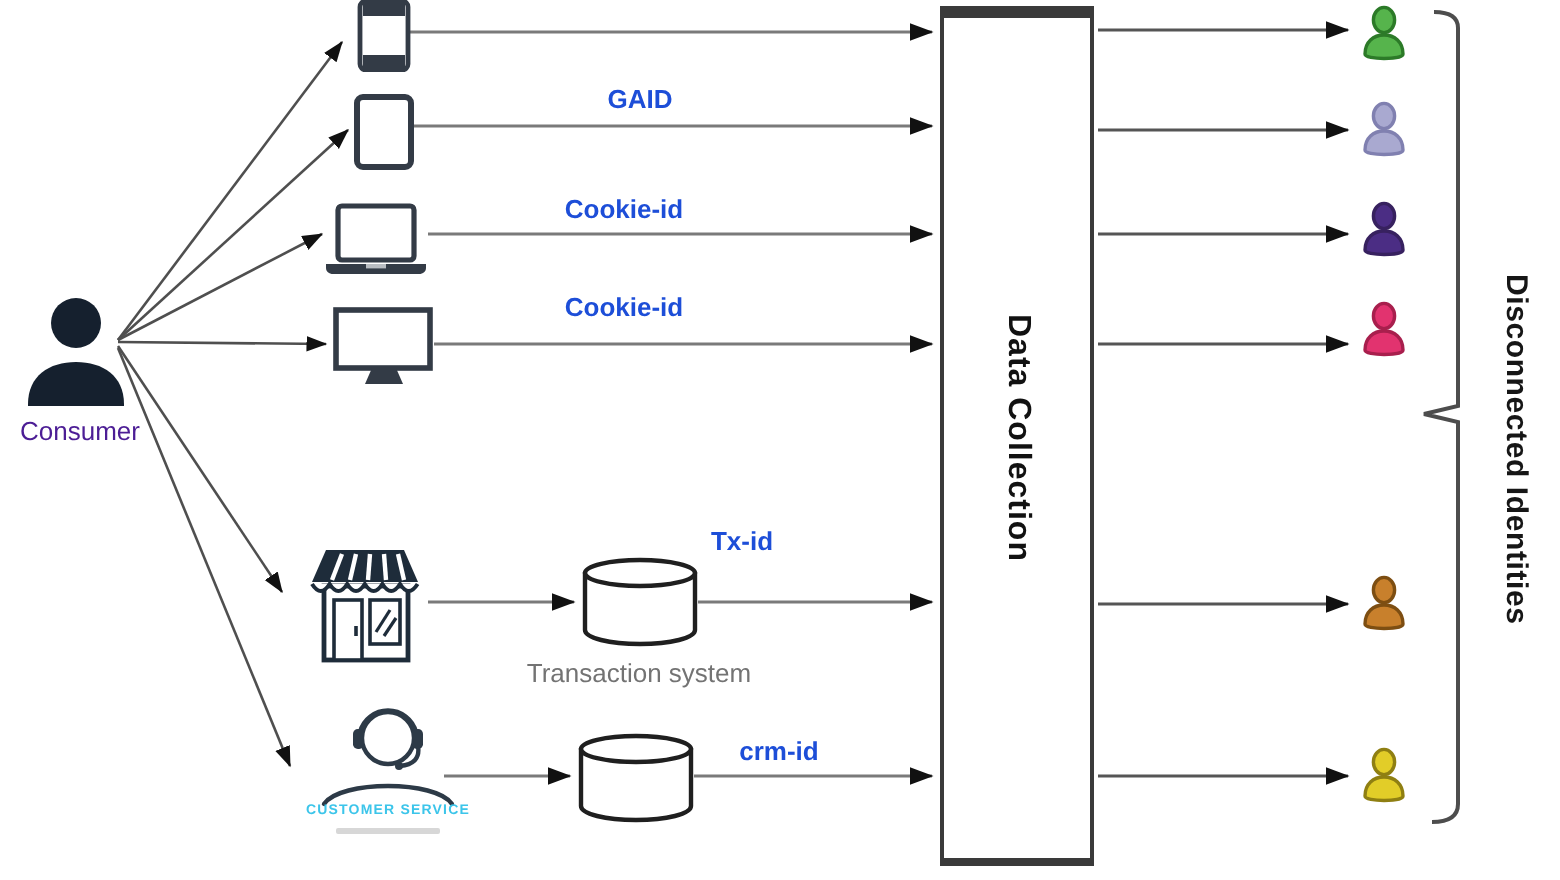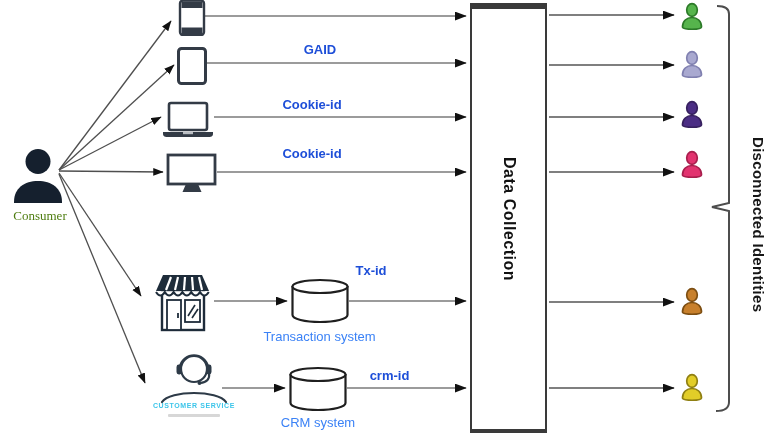--- a/index.html
+++ b/index.html
@@ -4,23 +4,23 @@
 <style>
   html,body{margin:0;padding:0;background:#ffffff;}
   .canvas{
     position:relative;width:780px;height:440px;background:#ffffff;overflow:hidden;
     font-family:"Liberation Sans", sans-serif;color:#1f1f1f;
   }
   .abs{position:absolute;}
   svg{display:block;}
   .overlay{position:absolute;left:0;top:0;z-index:1;}
   .icon{z-index:2;}
-  .lbl{z-index:3;text-align:center;font-size:13px;color:#3b82f6;line-height:1.1;}
+  .lbl{z-index:3;text-align:center;font-size:13px;color:#737373;line-height:1.1;}
   .ident{font-weight:600;color:#1d4ed8;}
-  .consumer-label{font-size:13px;color:#4d7c0f;font-family:Liberation Serif, serif;}
+  .consumer-label{font-size:13px;color:#4c1d95;}
   .collector{
     left:470px;top:3px;width:77px;height:430px;background:#ffffff;
     border:2px solid #3a3a3a;border-top-width:6px;border-bottom-width:4px;
     box-sizing:border-box;z-index:2;display:flex;align-items:center;justify-content:center;
   }
   .collector-text{
     writing-mode:vertical-rl;text-orientation:mixed;
     font-size:16px;font-weight:600;color:#111;letter-spacing:0.5px;white-space:nowrap;
   }
   .bracket-label{
@@ -149,21 +149,20 @@
   <svg class="abs icon" style="left:290px;top:278px" width="60" height="47" viewBox="0 0 60 47">
     <path d="M2.5 8 v29 c0 4 12.3 7 27.5 7 s27.5 -3 27.5 -7 V8" fill="#fff" stroke="#1f1f1f" stroke-width="2.2"></path>
     <ellipse cx="30" cy="8.5" rx="27.5" ry="6.5" fill="#fff" stroke="#1f1f1f" stroke-width="2.2"></ellipse>
   </svg>
   <div class="abs lbl" style="left:252px;top:330px;width:135px">Transaction system</div>
 
   <svg class="abs icon" style="left:288px;top:366px" width="60" height="47" viewBox="0 0 60 47">
     <path d="M2.5 8 v29 c0 4 12.3 7 27.5 7 s27.5 -3 27.5 -7 V8" fill="#fff" stroke="#1f1f1f" stroke-width="2.2"></path>
     <ellipse cx="30" cy="8.5" rx="27.5" ry="6.5" fill="#fff" stroke="#1f1f1f" stroke-width="2.2"></ellipse>
   </svg>
-  <div class="abs lbl" style="left:258px;top:416px;width:120px">CRM system</div>
 
   <div class="abs lbl ident" style="left:285px;top:43px;width:70px">GAID</div>
   <div class="abs lbl ident" style="left:272px;top:98px;width:80px">Cookie-id</div>
   <div class="abs lbl ident" style="left:272px;top:147px;width:80px">Cookie-id</div>
   <div class="abs lbl ident" style="left:346px;top:264px;width:50px">Tx-id</div>
   <div class="abs lbl ident" style="left:362px;top:369px;width:55px">crm-id</div>
 
   <div class="abs collector">
     <span class="collector-text">Data Collection</span>
   </div>

